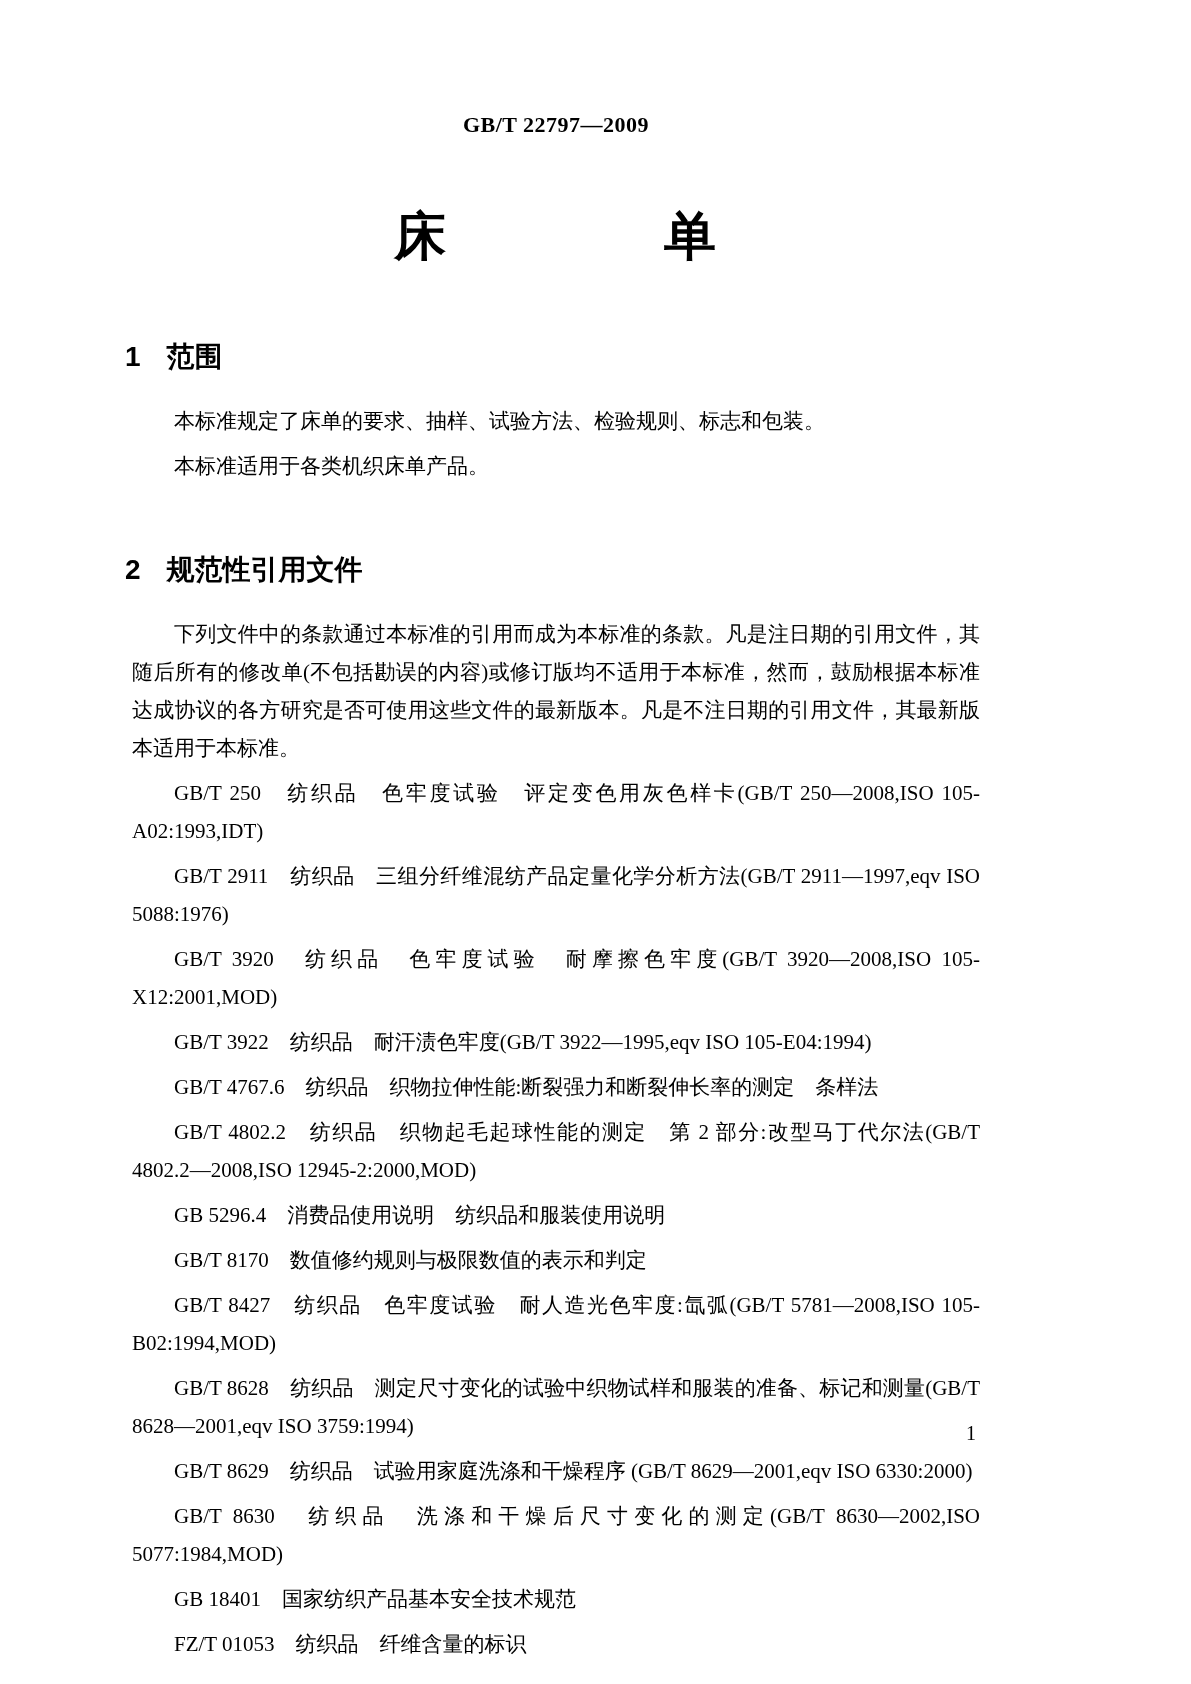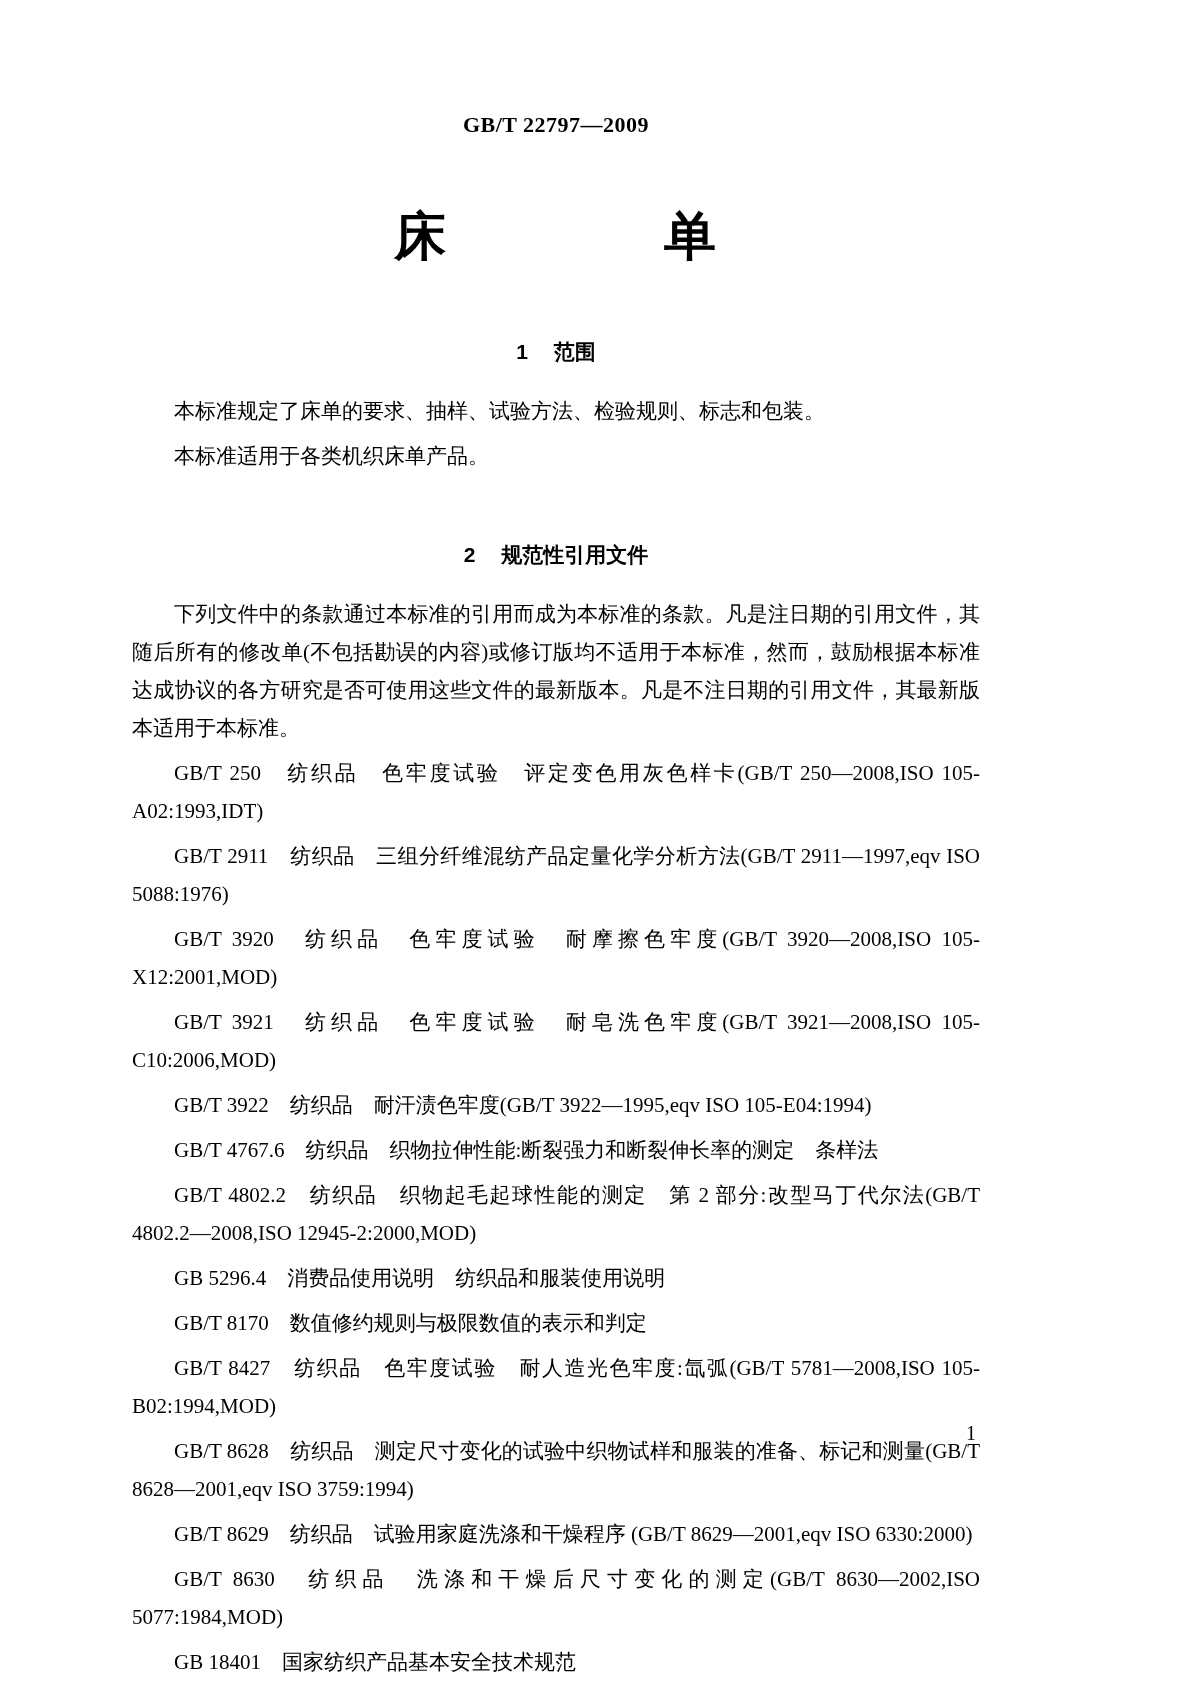--- a/index.html
+++ b/index.html
@@ -29,24 +29,23 @@
   .doc-title {
     margin: 64px 0 58px 0;
     text-align: center;
     font-size: 52px;
     font-weight: 700;
     letter-spacing: 2px;
     font-family: "Liberation Sans", "DejaVu Sans", sans-serif;
   }
   .section-heading {
     font-family: "Liberation Sans", "DejaVu Sans", sans-serif;
-    font-size: 21px;
+    font-size: 28px;
     font-weight: 700;
     margin: 66px 0 26px 0;
-    text-align: center;
   }
   .sec-num { margin-right: 26px; }
   .para {
     font-size: 21px;
     line-height: 38px;
     margin: 7px;
     text-indent: 2em;
     text-align: justify;
   }
   .page-number {
@@ -75,21 +74,20 @@
     </div>
 
     <div class="section">
       <h2 class="section-heading">
         <span class="sec-num">2</span><span class="sec-title">规范性引用文件</span>
       </h2>
       <p class="para">下列文件中的条款通过本标准的引用而成为本标准的条款。凡是注日期的引用文件，其随后所有的修改单(不包括勘误的内容)或修订版均不适用于本标准，然而，鼓励根据本标准达成协议的各方研究是否可使用这些文件的最新版本。凡是不注日期的引用文件，其最新版本适用于本标准。</p>
       <p class="para">GB/T 250　纺织品　色牢度试验　评定变色用灰色样卡(GB/T 250—2008,ISO 105-A02:1993,IDT)</p>
       <p class="para">GB/T 2911　纺织品　三组分纤维混纺产品定量化学分析方法(GB/T 2911—1997,eqv ISO 5088:1976)</p>
       <p class="para">GB/T 3920　纺织品　色牢度试验　耐摩擦色牢度(GB/T 3920—2008,ISO 105-X12:2001,MOD)</p>
-      <p class="para">GB/T 3921　纺织品　色牢度试验　耐皂洗色牢度(GB/T 3921—2008,ISO 105-C10:2006,MOD)</p>
       <p class="para">GB/T 3922　纺织品　耐汗渍色牢度(GB/T 3922—1995,eqv ISO 105-E04:1994)</p>
       <p class="para">GB/T 4767.6　纺织品　织物拉伸性能:断裂强力和断裂伸长率的测定　条样法</p>
       <p class="para">GB/T 4802.2　纺织品　织物起毛起球性能的测定　第 2 部分:改型马丁代尔法(GB/T 4802.2—2008,ISO 12945-2:2000,MOD)</p>
       <p class="para">GB 5296.4　消费品使用说明　纺织品和服装使用说明</p>
       <p class="para">GB/T 8170　数值修约规则与极限数值的表示和判定</p>
       <p class="para">GB/T 8427　纺织品　色牢度试验　耐人造光色牢度:氙弧(GB/T 5781—2008,ISO 105-B02:1994,MOD)</p>
       <p class="para">GB/T 8628　纺织品　测定尺寸变化的试验中织物试样和服装的准备、标记和测量(GB/T 8628—2001,eqv ISO 3759:1994)</p>
       <p class="para">GB/T 8629　纺织品　试验用家庭洗涤和干燥程序 (GB/T 8629—2001,eqv ISO 6330:2000)</p>
       <p class="para">GB/T 8630　纺织品　洗涤和干燥后尺寸变化的测定(GB/T 8630—2002,ISO 5077:1984,MOD)</p>
       <p class="para">GB 18401　国家纺织产品基本安全技术规范</p>

